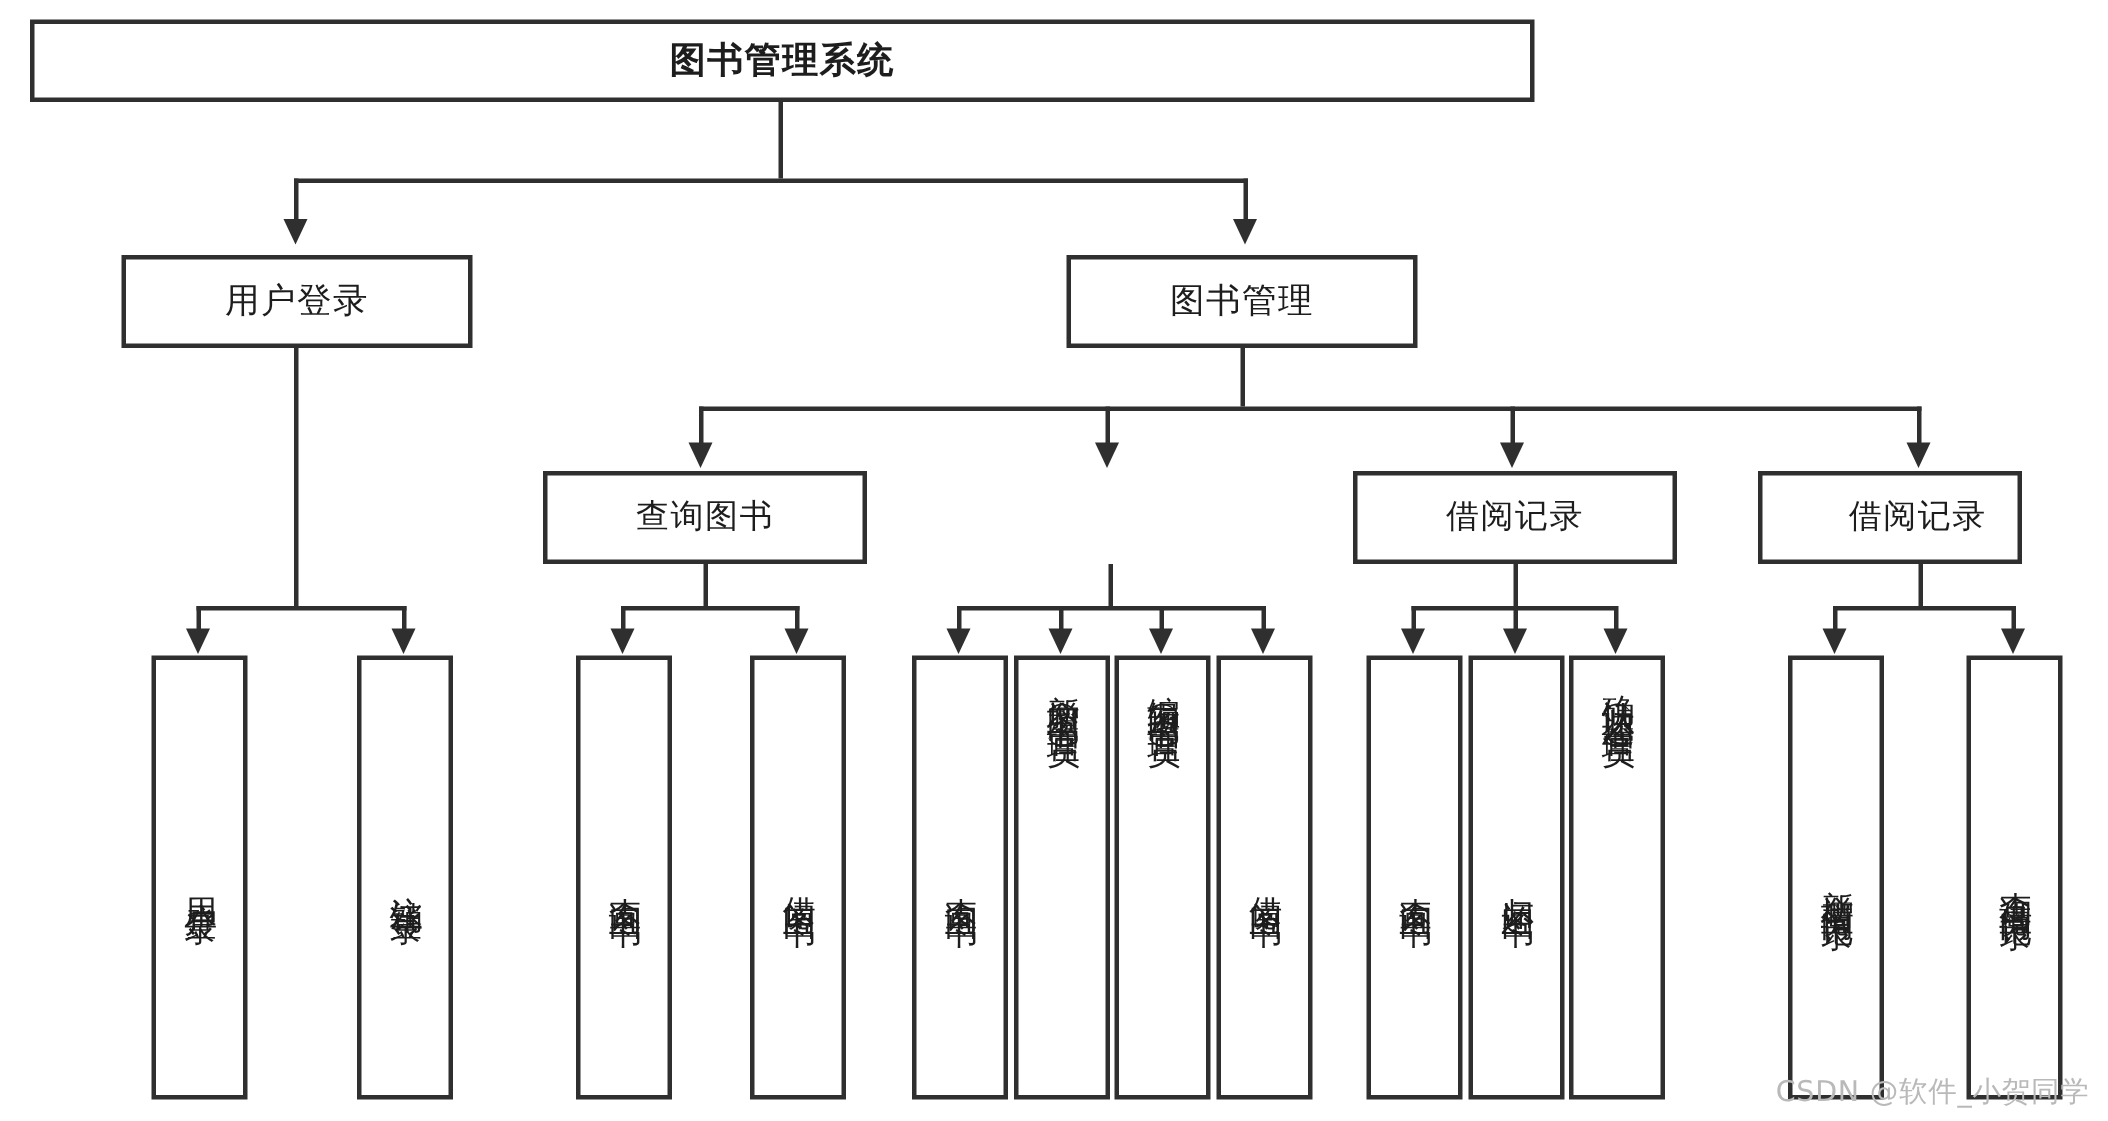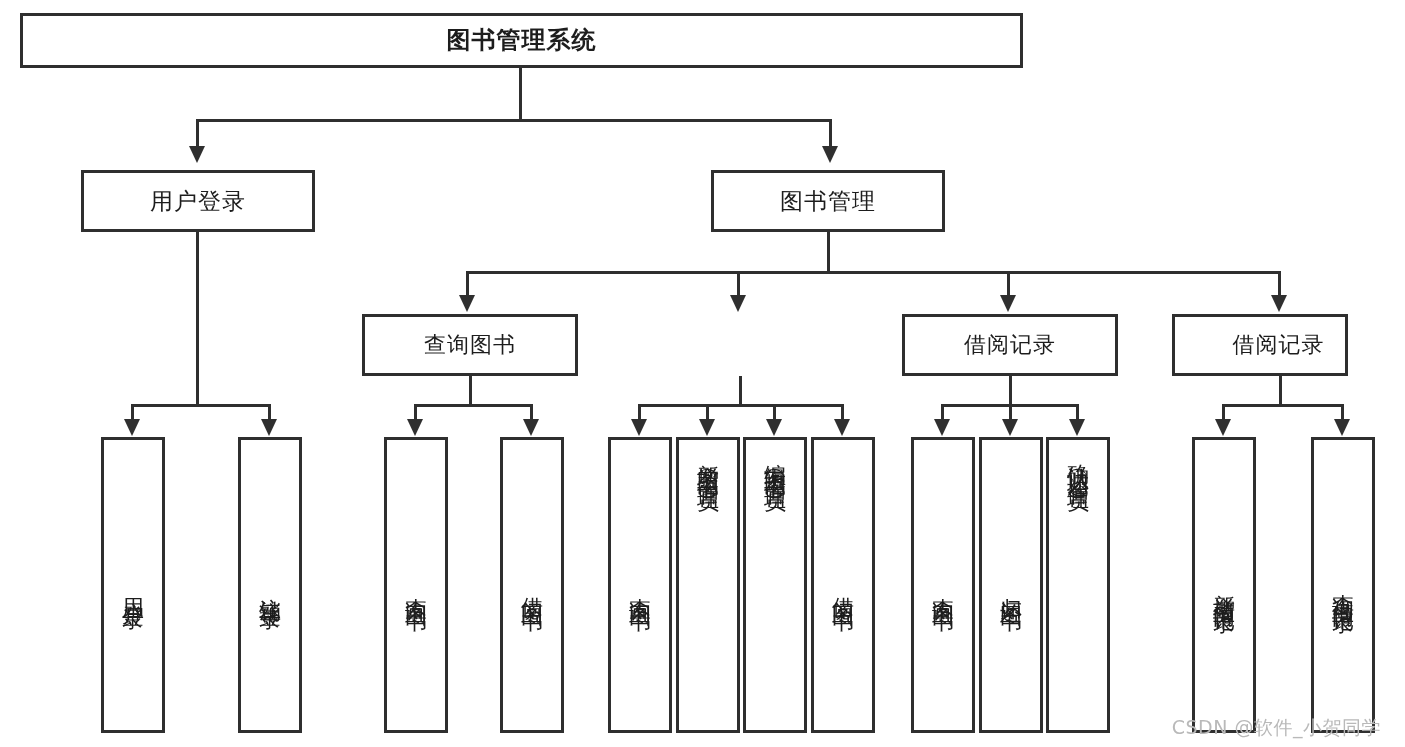--- a/index.html
+++ b/index.html
@@ -76,21 +76,21 @@
     width: 0;
     height: 0;
     border-left: 8px solid transparent;
     border-right: 8px solid transparent;
     border-top: 17px solid #2f2f2f;
   }
 
   
   #watermark {
     position: absolute;
-    right: 24px;
+    right: 12px;
     bottom: 6px;
     font-size: 19px;
     color: #b9b9b9;
     white-space: nowrap;
     letter-spacing: 0.5px;
   }
 </style>
 </head>
 <body>
 

